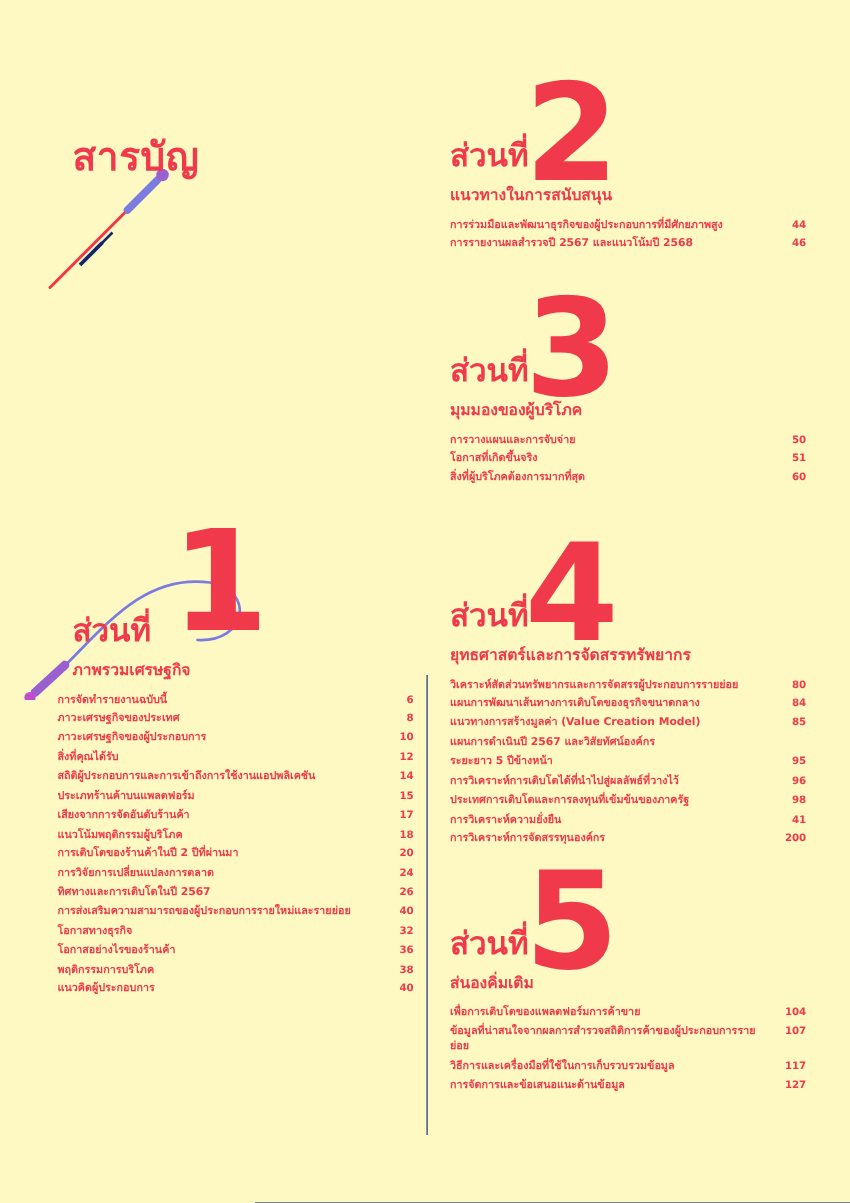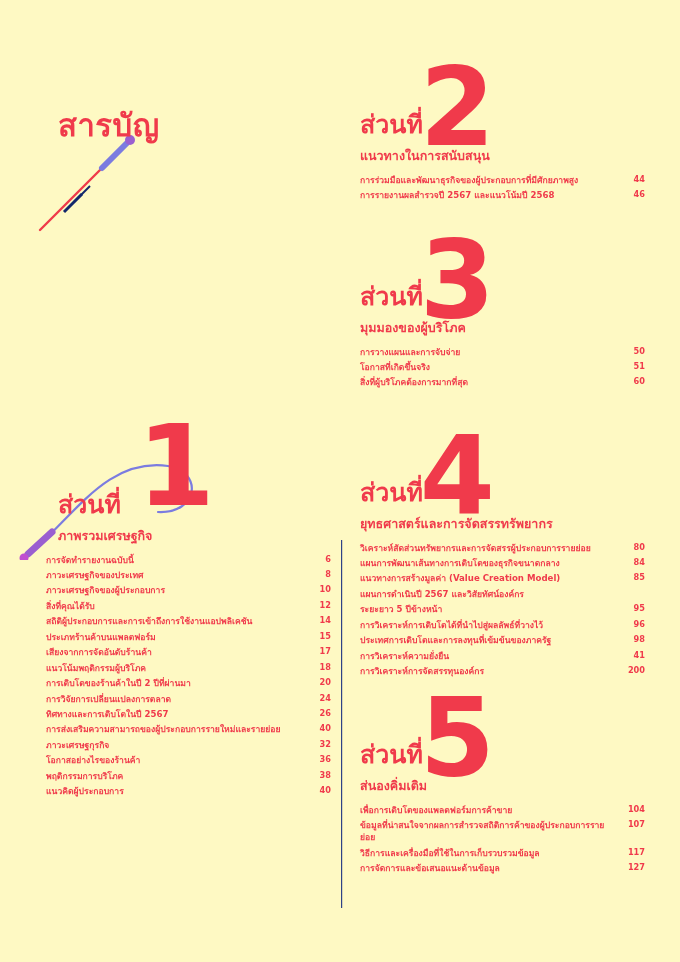--- a/index.html
+++ b/index.html
@@ -188,21 +188,21 @@
         </div>
       <div class="entry">
           <span class="etext">ทิศทางและการเติบโตในปี 2567</span>
           <span class="epage">26</span>
         </div>
       <div class="entry">
           <span class="etext">การส่งเสริมความสามารถของผู้ประกอบการรายใหม่และรายย่อย</span>
           <span class="epage">40</span>
         </div>
       <div class="entry">
-          <span class="etext">ภาวะเศรษฐกุรกิจ</span>
+          <span class="etext">โอกาสทางธุรกิจ</span>
           <span class="epage">32</span>
         </div>
       <div class="entry">
           <span class="etext">โอกาสอย่างไรของร้านค้า</span>
           <span class="epage">36</span>
         </div>
       <div class="entry">
           <span class="etext">พฤติกรรมการบริโภค</span>
           <span class="epage">38</span>
         </div>

